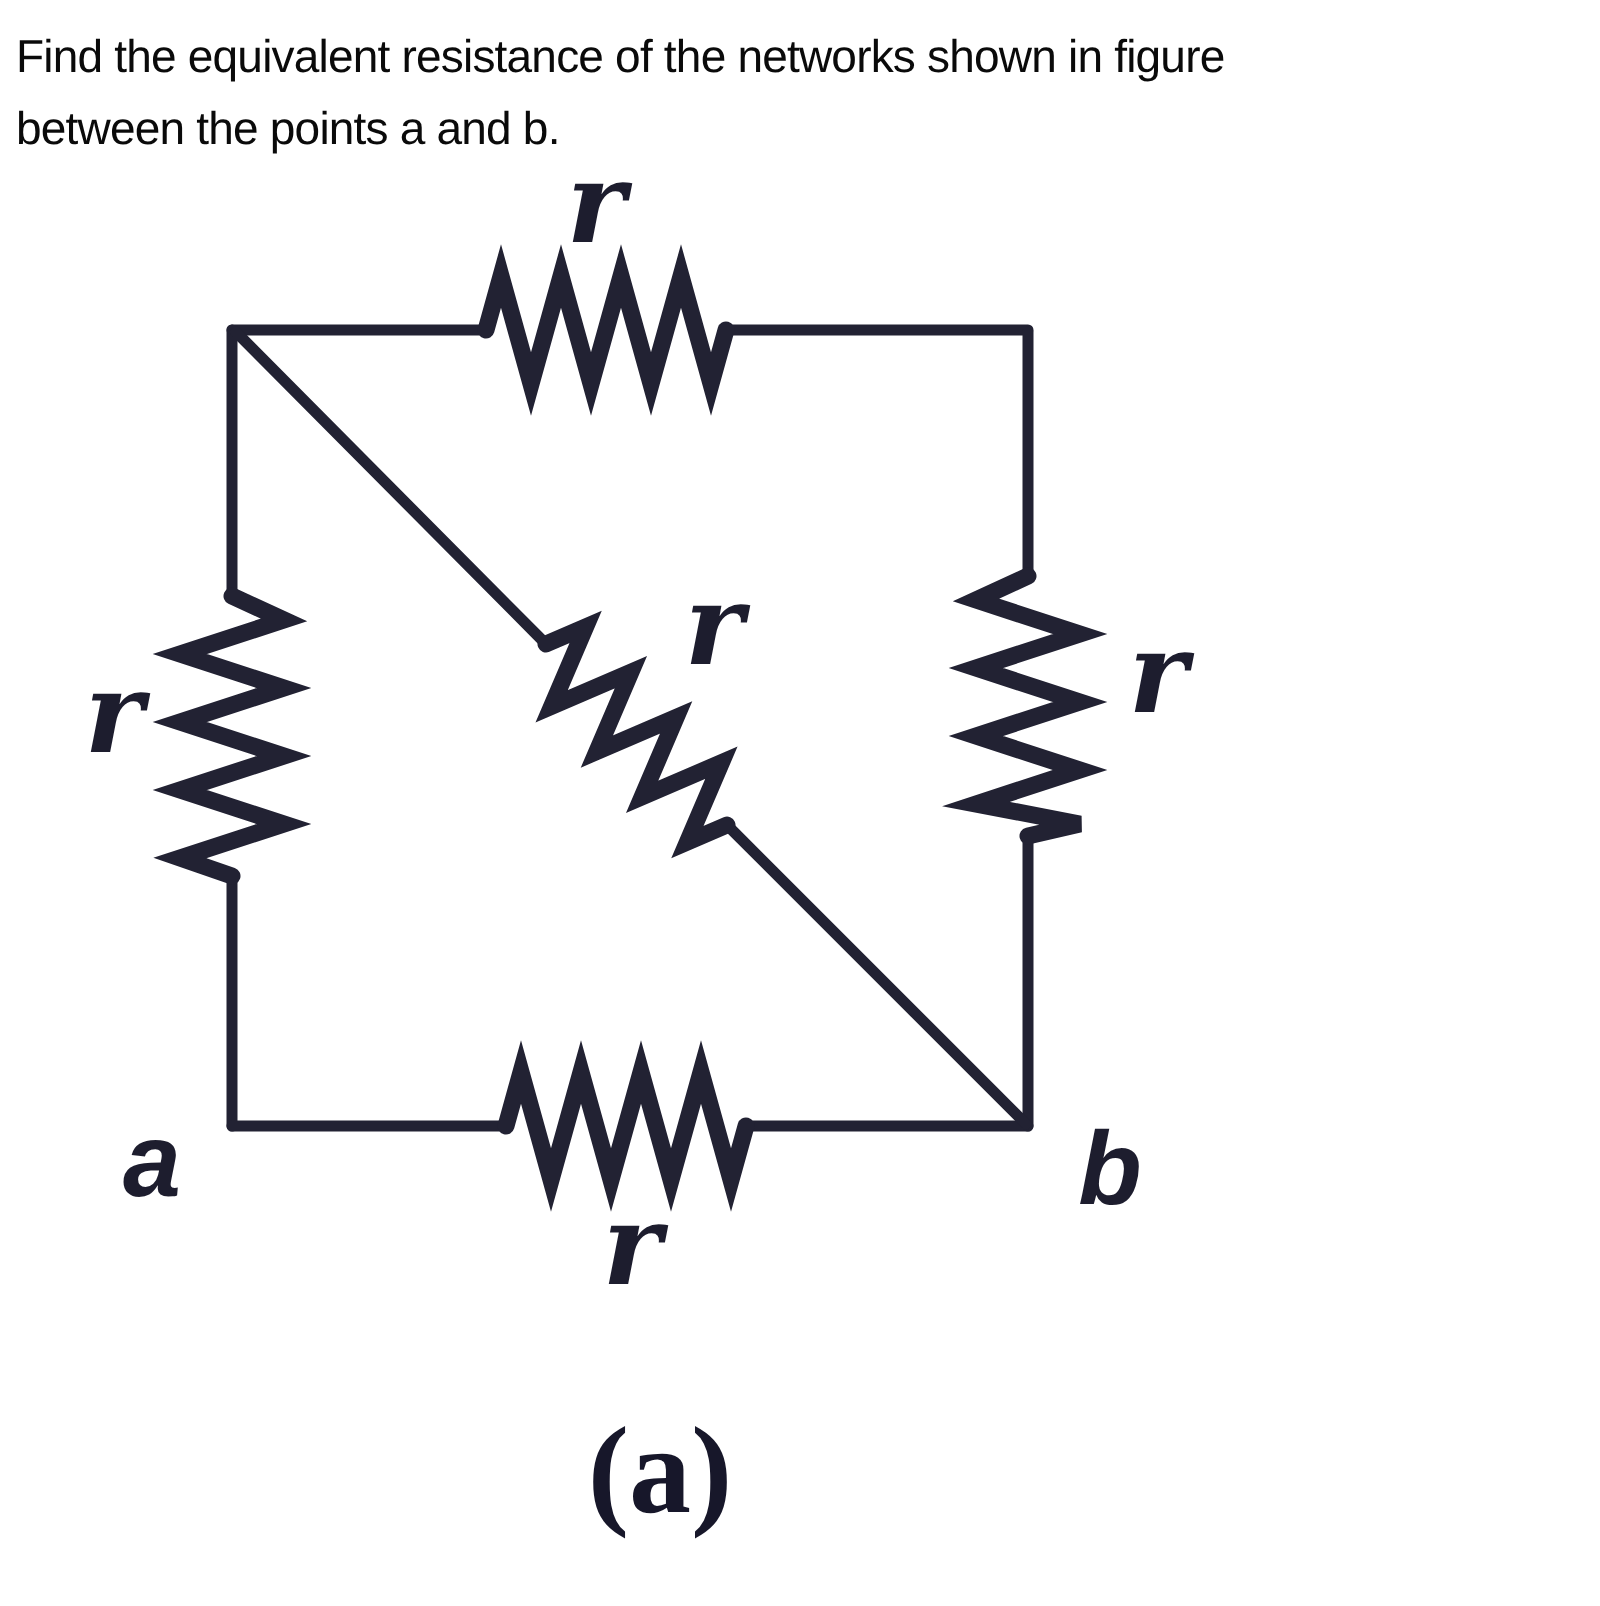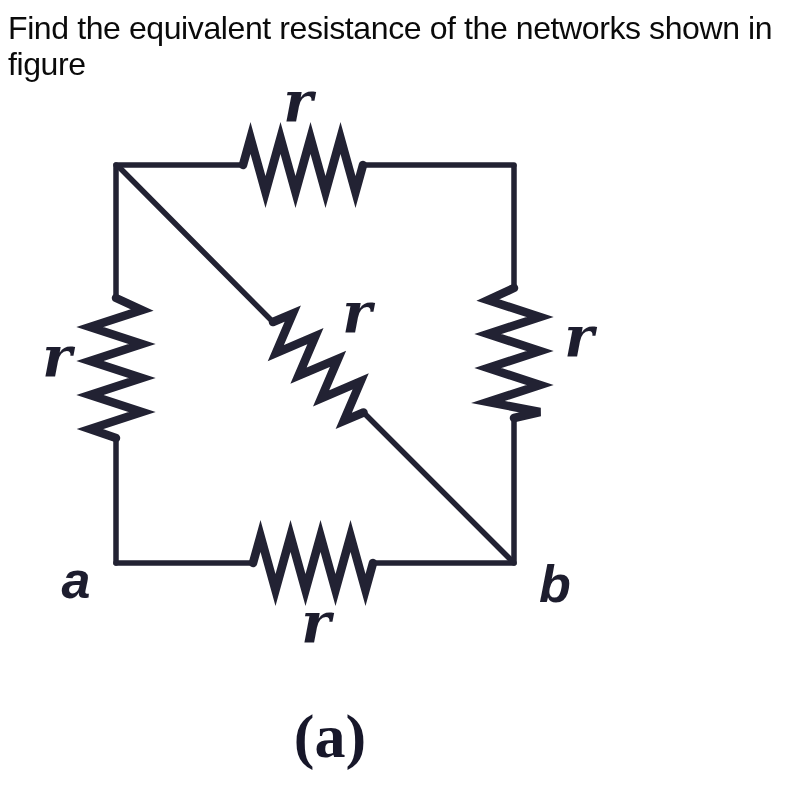--- a/index.html
+++ b/index.html
@@ -14,21 +14,21 @@
     background: #ffffff;
     overflow: hidden;
     font-family: "Liberation Sans", sans-serif;
   }
   .problem-statement {
     position: absolute;
     left: 8px;
     top: 10px;
     width: 780px;
     color: #0a0a0a;
-    font-size: 32px;
+    font-size: 23px;
     line-height: 36px;
     letter-spacing: -0.4px;
     font-family: "Liberation Sans", sans-serif;
   }
   .figure-caption {
     position: absolute;
     left: 230px;
     top: 703px;
     width: 200px;
     text-align: center;
@@ -71,20 +71,21 @@
     font-size: 52px;
   }
 </style>
 </head>
 <body>
 
 <div class="page">
 
   <div class="problem-statement">
     <div>Find the equivalent resistance of the networks shown in figure</div>
+    <div>between the points a and b.</div>
   </div>
 
   <svg class="circuit" width="800" height="803" viewBox="0 0 800 803" xmlns="http://www.w3.org/2000/svg">
 
     <path class="wire" d="M116,165 H243 M363,165 H514"></path>
     <path class="wire" d="M514,166 V288 M514,418 V563"></path>
     <path class="wire" d="M116,165 V298 M116,438 V563"></path>
     <path class="wire" d="M116,563 H253 M373,563 H514"></path>
 
     <path class="wire" d="M118,166 L273,322 M363.5,412.5 L513,562"></path>

